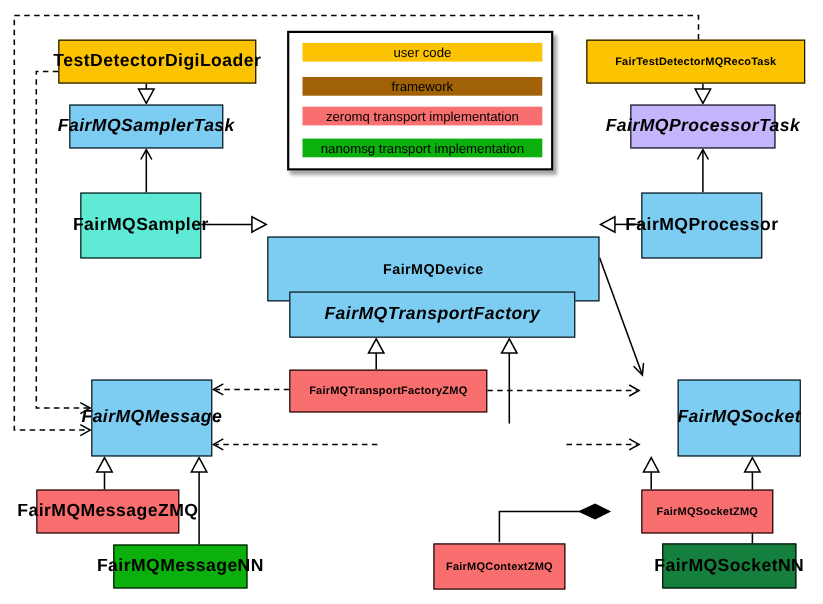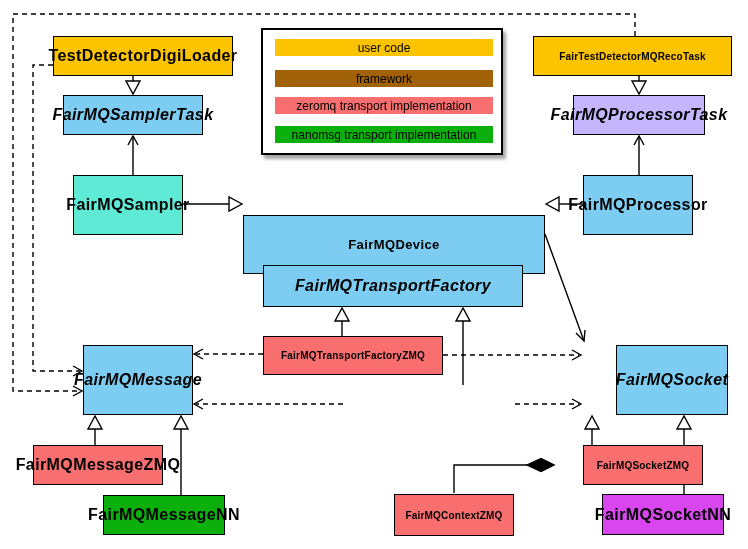--- a/index.html
+++ b/index.html
@@ -169,17 +169,17 @@
   <div class="node abstract" style="left: 83px; top: 345px; width: 110px; height: 70px; background: rgb(125, 205, 242);">FairMQMessage</div>
 
   <div class="node abstract" style="left: 616px; top: 345px; width: 112px; height: 70px; background: rgb(125, 205, 242);">FairMQSocket</div>
 
   <div class="node" style="left: 33px; top: 445px; width: 130px; height: 40px; background: rgb(249, 110, 110);">FairMQMessageZMQ</div>
 
   <div class="node" style="left: 103px; top: 495px; width: 122px; height: 40px; background: rgb(12, 176, 12);">FairMQMessageNN</div>
 
   <div class="node tight" style="left: 554px; top: 445px; width: 120px; height: 40px; background: rgb(249, 110, 110); margin-left: 29px;">FairMQSocketZMQ</div>
 
-  <div class="node" style="left: 602px; top: 494px; width: 122px; height: 41px; background: #d946ef;">FairMQSocketNN</div>
+  <div class="node" style="left: 602px; top: 494px; width: 122px; height: 41px; background: #15803d;">FairMQSocketNN</div>
 
   <div class="node tight" style="left: 394px; top: 494px; width: 120px; height: 42px; background: rgb(249, 110, 110);">FairMQContextZMQ</div>
 
 </div>
 
 </body></html>

